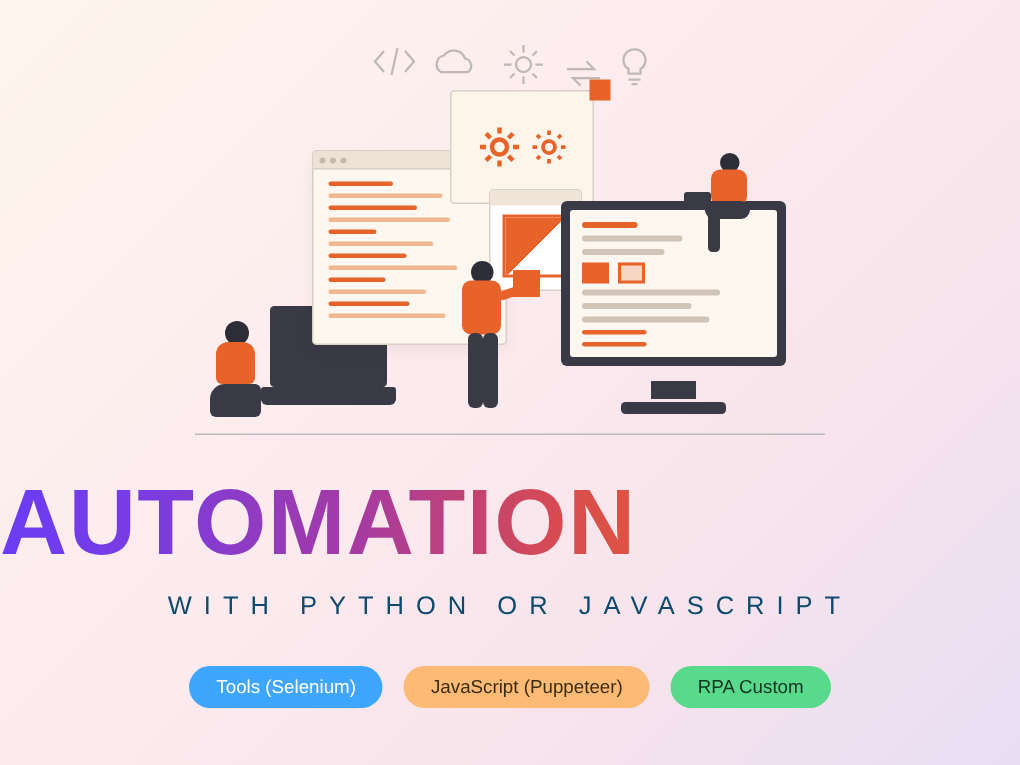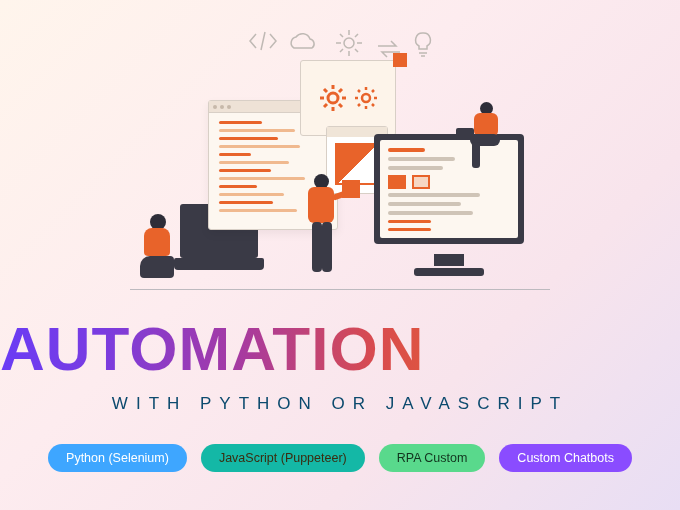--- a/index.html
+++ b/index.html
@@ -189,21 +189,21 @@
   }
   .pill {
     padding: 7px 18px;
     border-radius: 999px;
     font-size: 12.5px;
     font-weight: 500;
     color: #1d1d26;
     white-space: nowrap;
   }
   .pill.blue   { background: #3ea6ff; color: #fff; }
-  .pill.yellow { background: #14b8a6; color: #3a2d10; }
+  .pill.yellow { background: #fdba74; color: #3a2d10; }
   .pill.green  { background: #59d98c; color: #12351e; }
   .pill.purple { background: #8a4cff; color: #fff; }
 </style>
 </head>
 <body>
 
 <div class="illustration">
   <div class="base-line"></div>
 
   <svg class="sketch" style="top:0;left:118px;width:30px;height:22px">
@@ -316,17 +316,16 @@
     <div style="position:absolute;top:40px;left:8px;width:8px;height:26px;background:#3a3a46;border-radius:3px"></div>
 
     <div style="position:absolute;top:26px;left:-8px;width:18px;height:12px;background:#3a3a46;border-radius:2px"></div>
   </div>
 </div>
 
 <div class="headline">AUTOMATION</div>
 <div class="subline">WITH PYTHON OR JAVASCRIPT</div>
 
 <div class="pills">
-  <span class="pill blue">Python (Selenium)</span>
+  <span class="pill blue">Tools (Selenium)</span>
   <span class="pill yellow">JavaScript (Puppeteer)</span>
   <span class="pill green">RPA Custom</span>
-  <span class="pill purple">Custom Chatbots</span>
 </div>
 
 </body></html>

